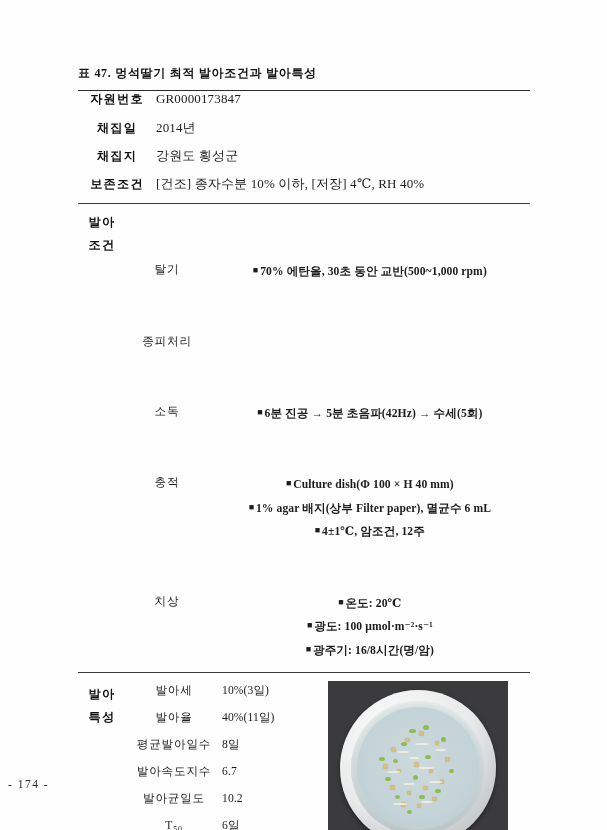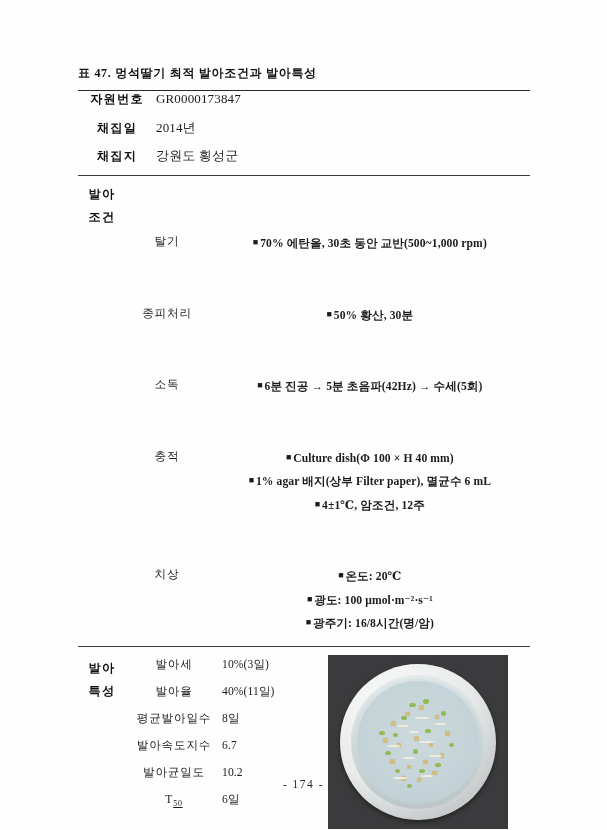--- a/index.html
+++ b/index.html
@@ -208,24 +208,24 @@
     border-radius: 50%;
   }
   .seed   { background: #d8c07a; box-shadow: 0 0 1px rgba(120,100,40,0.5); }
   .sprout { background: #8fbb55; }
   .root   { background: #f0ece0; border-radius: 40%; }
   .footer {
     position: absolute;
     left: 0;
     right: 0;
     top: 778px;
-    text-align: center;
     font-size: 11.5px;
     letter-spacing: 1.5px;
     color: #2a2a2a;
+    padding-left: 8px;
   }
 </style>
 </head>
 <body>
 
 <div class="page">
 
   <div class="caption">표 47. 멍석딸기 최적 발아조건과 발아특성</div>
 
   <div class="table">
@@ -240,20 +240,24 @@
       <div class="srow">
         <div class="lbl">채집일</div>
         <div class="val">2014년</div>
       </div>
 
       <div class="srow">
         <div class="lbl">채집지</div>
         <div class="val">강원도 횡성군</div>
       </div>
 
+      <div class="srow">
+        <div class="lbl">보존조건</div>
+        <div class="val">[건조] 종자수분 10% 이하, [저장] 4℃, RH 40%</div>
+      </div>
 
     </div>
 
     <div class="sect rule-mid">
       <div class="cond">
 
         <div class="cond-head">
           <div>발아</div>
           <div>조건</div>
         </div>
@@ -262,23 +266,20 @@
 
           <div class="cgrp">
             <div class="sub">탈기</div>
             <div class="items">
               <div class="bullet"><span class="dot">■</span><span>70% 에탄올, 30초 동안 교반(500~1,000 rpm)</span></div>
             </div>
           </div>
 
           <div class="cgrp">
             <div class="sub">종피처리</div>
-            <div class="items">
-              <div class="bullet"><span class="dot">■</span><span>50% 황산, 30분</span></div>
-            </div>
           </div>
 
           <div class="cgrp">
             <div class="sub">소독</div>
             <div class="items">
               <div class="bullet"><span class="dot">■</span><span>6분 진공 → 5분 초음파(42Hz) → 수세(5회)</span></div>
             </div>
           </div>
 
           <div class="cgrp">

